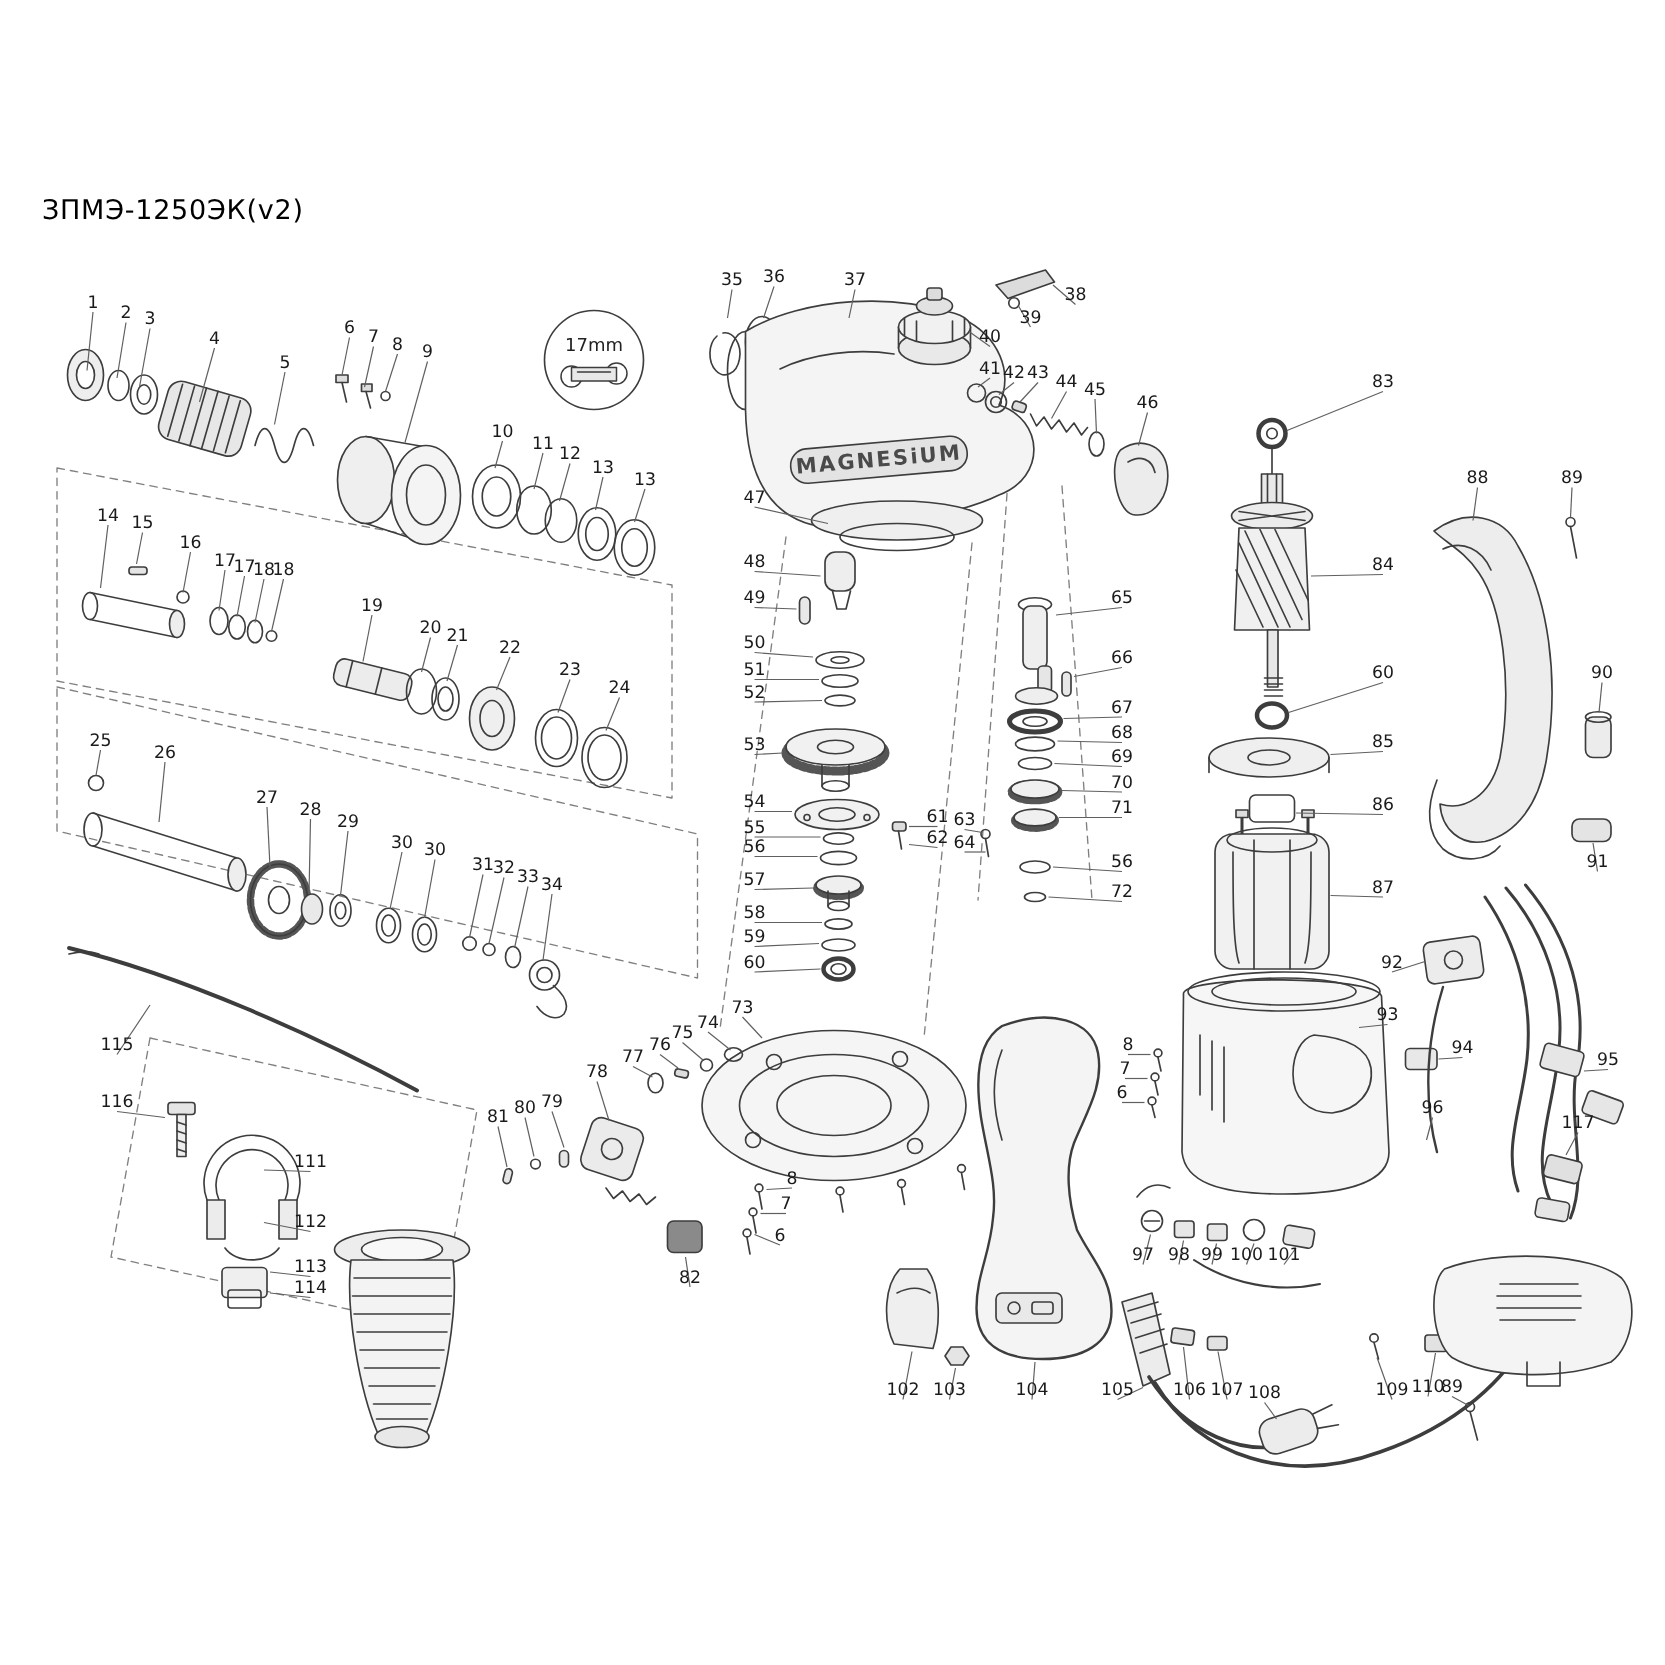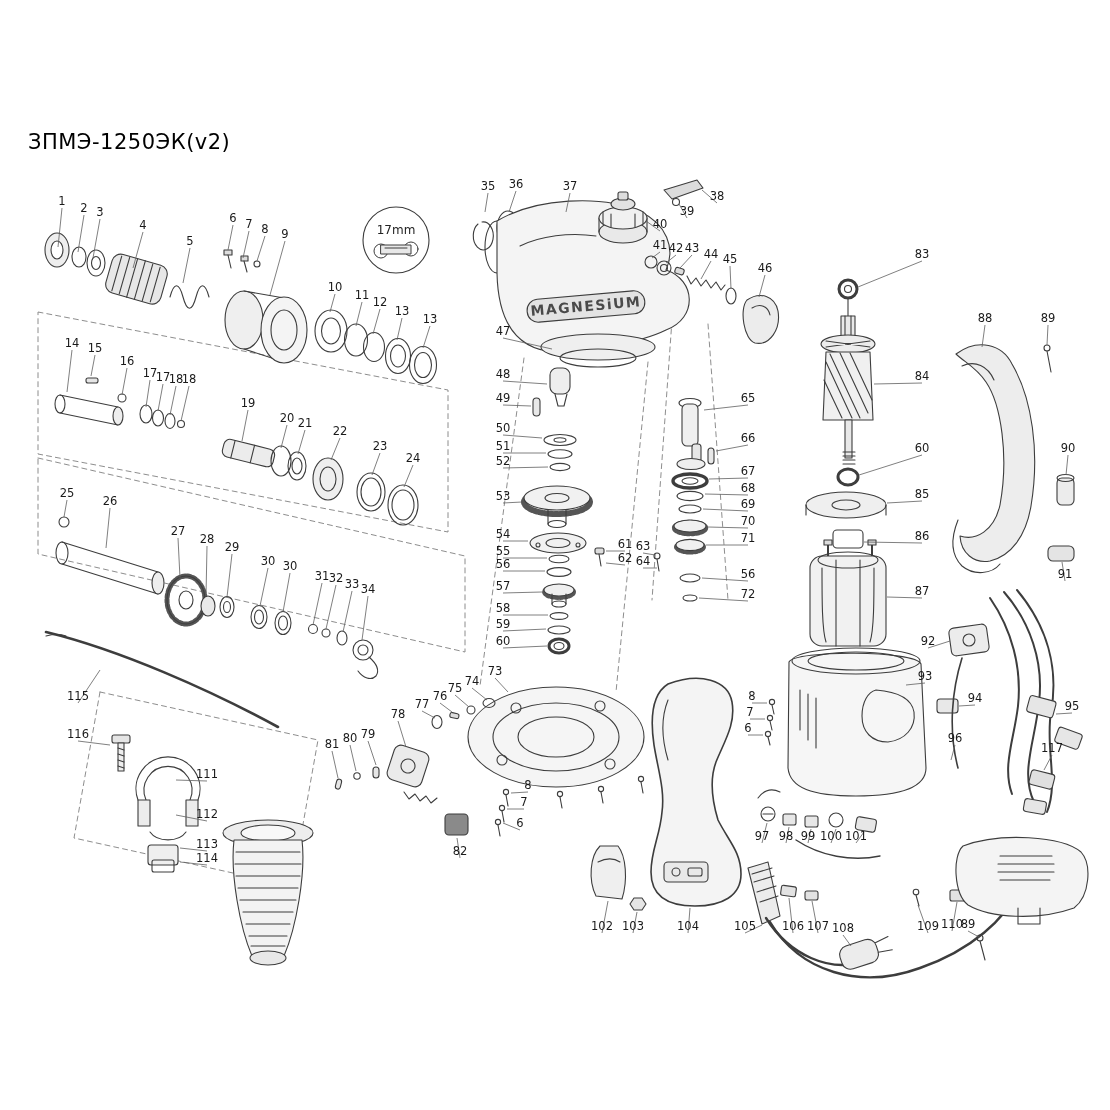--- a/index.html
+++ b/index.html
@@ -1,18 +1,18 @@
 <!DOCTYPE html>
 <html><head>
 <meta charset="utf-8">
 <style>
   html,body{margin:0;padding:0;background:#fff;}
   .stage{position:relative;width:1110px;height:1110px;background:#fff;overflow:hidden;
          font-family:"DejaVu Sans","Liberation Sans",sans-serif;}
-  .title{position:absolute;left:28px;top:130px;font-size:21px;color:#000;letter-spacing:0.5px;}
+  .title{position:absolute;left:28px;top:130px;font-size:18px;color:#000;letter-spacing:0.5px;}
   svg{position:absolute;left:0;top:0;}
   .part-label{font-size:11.5px;fill:#1a1a1a;text-anchor:middle;
               font-family:"DejaVu Sans","Liberation Sans",sans-serif;}
   .leader{stroke:#606060;stroke-width:0.8;fill:none;}
 </style>
 </head>
 <body>
 
 <div class="stage">
   <div class="title">ЗПМЭ-1250ЭК(v2)</div>

